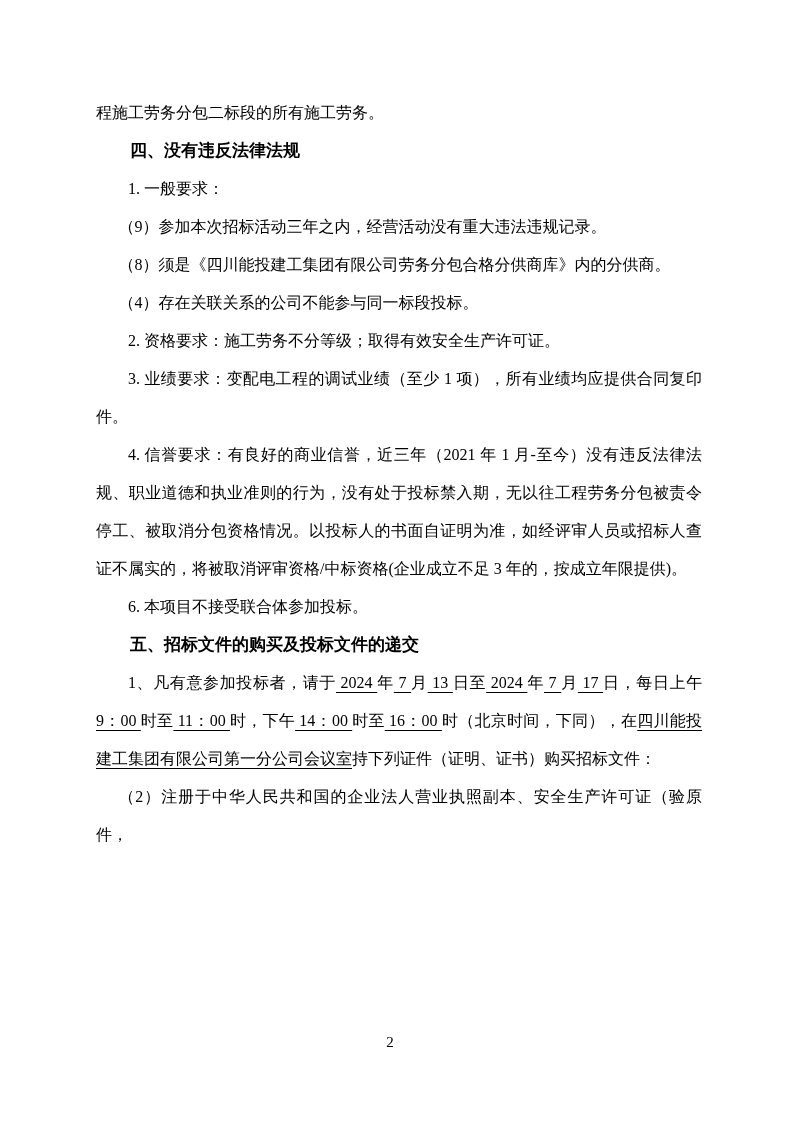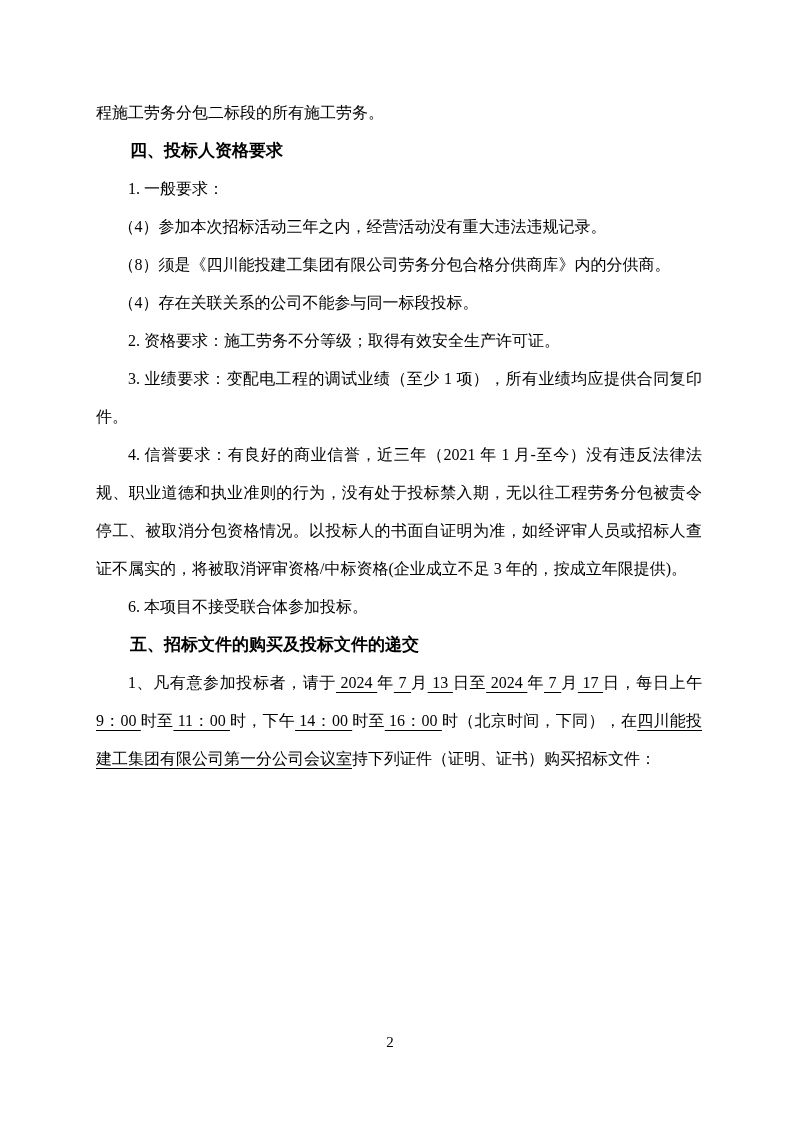--- a/index.html
+++ b/index.html
@@ -54,26 +54,27 @@
     font-size: 15px;
     color: #000000;
   }
 </style>
 </head>
 <body>
 
 <div class="page">
   <div class="content">
       <p class="body indent-none">程施工劳务分包二标段的所有施工劳务。</p>
-      <p class="heading indent-first">四、投标人资格要求</p>
+      <p class="heading indent-first">四、没有违反法律法规</p>
       <p class="body indent-first">1. 一般要求：</p>
-      <p class="body indent-paren">（4）参加本次招标活动三年之内，经营活动没有重大违法违规记录。</p>
+      <p class="body indent-paren">（9）参加本次招标活动三年之内，经营活动没有重大违法违规记录。</p>
       <p class="body indent-paren">（8）须是《四川能投建工集团有限公司劳务分包合格分供商库》内的分供商。</p>
       <p class="body indent-paren">（4）存在关联关系的公司不能参与同一标段投标。</p>
       <p class="body indent-first">2. 资格要求：施工劳务不分等级；取得有效安全生产许可证。</p>
       <p class="body indent-first">3. 业绩要求：变配电工程的调试业绩（至少 1 项），所有业绩均应提供合同复印件。</p>
       <p class="body indent-first">4. 信誉要求：有良好的商业信誉，近三年（2021 年 1 月-至今）没有违反法律法规、职业道德和执业准则的行为，没有处于投标禁入期，无以往工程劳务分包被责令停工、被取消分包资格情况。以投标人的书面自证明为准，如经评审人员或招标人查证不属实的，将被取消评审资格/中标资格(企业成立不足 3 年的，按成立年限提供)。</p>
       <p class="body indent-first">6. 本项目不接受联合体参加投标。</p>
       <p class="heading indent-first">五、招标文件的购买及投标文件的递交</p>
       <p class="body indent-first"><span>1、凡有意参加投标者，请于</span><span class="u"> 2024 </span><span>年</span><span class="u"> 7 </span><span>月</span><span class="u"> 13 </span><span>日至</span><span class="u"> 2024 </span><span>年</span><span class="u"> 7 </span><span>月</span><span class="u"> 17 </span><span>日，每日上午</span><span class="u"> 9：00 </span><span>时至</span><span class="u"> 11：00 </span><span>时，下午</span><span class="u"> 14：00 </span><span>时至</span><span class="u"> 16：00 </span><span>时（北京时间，下同），在</span><span class="u">四川能投建工集团有限公司第一分公司会议室</span><span>持下列证件（证明、证书）购买招标文件：</span></p>
+      <p class="body indent-paren">（2）注册于中华人民共和国的企业法人营业执照副本、安全生产许可证（验原件，</p>
     </div>
   <div class="page-number">2</div>
 </div>
 
 </body></html>

